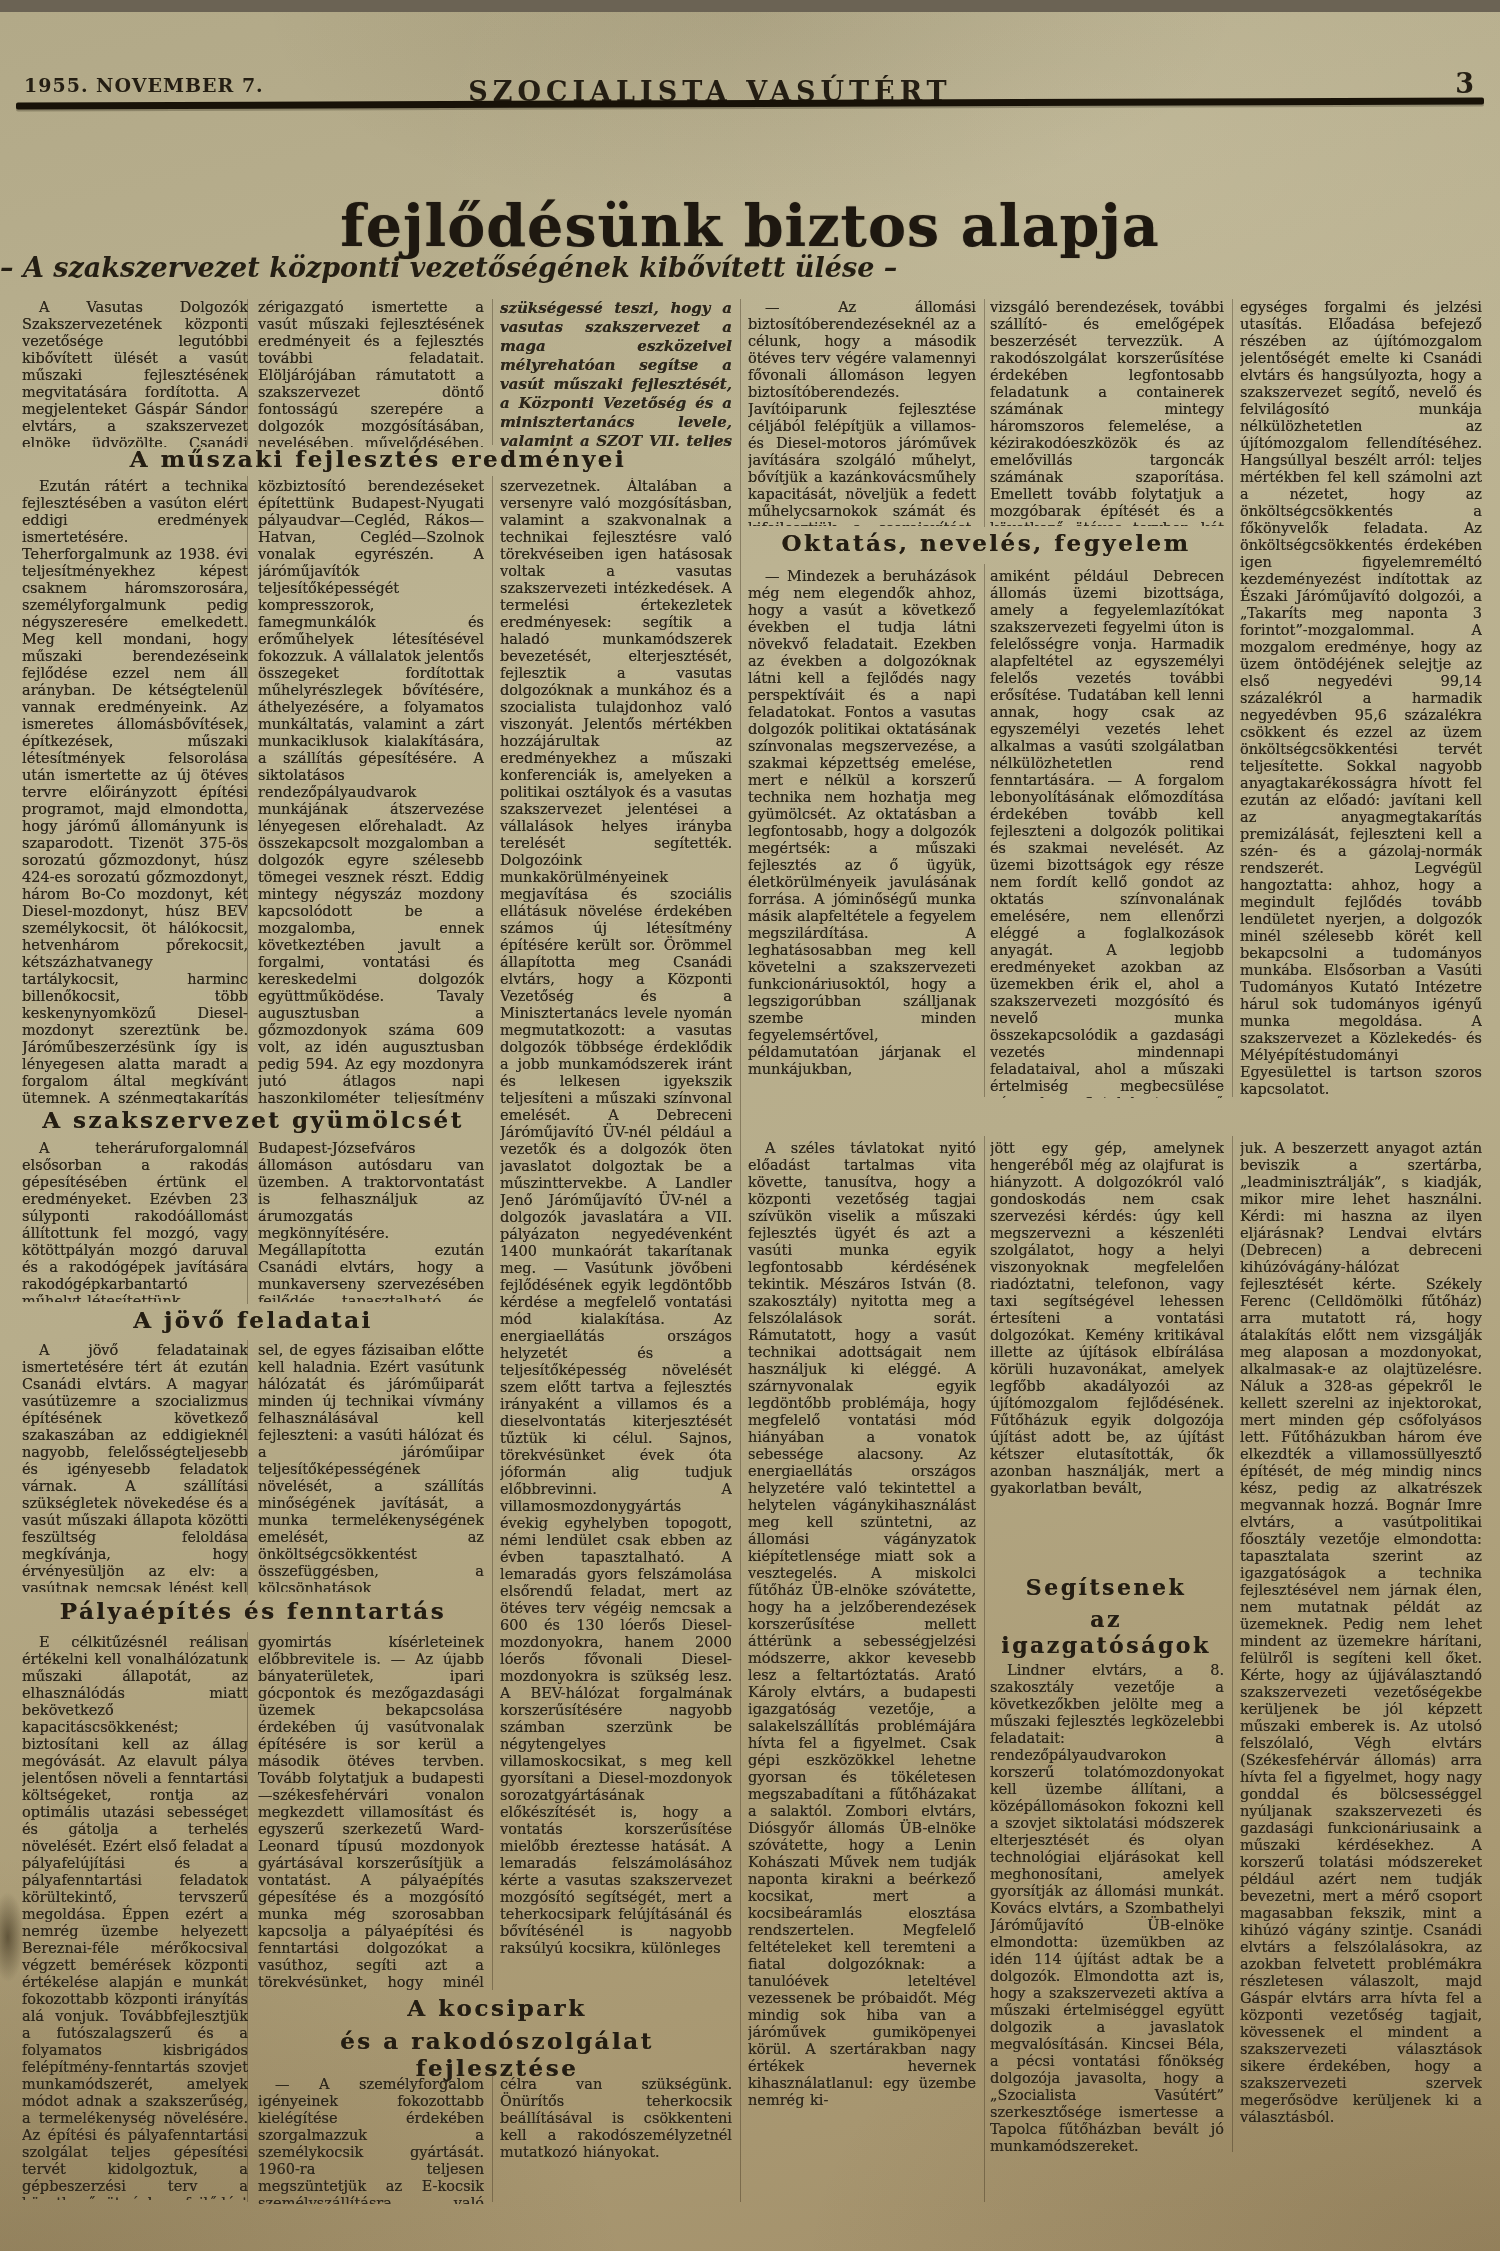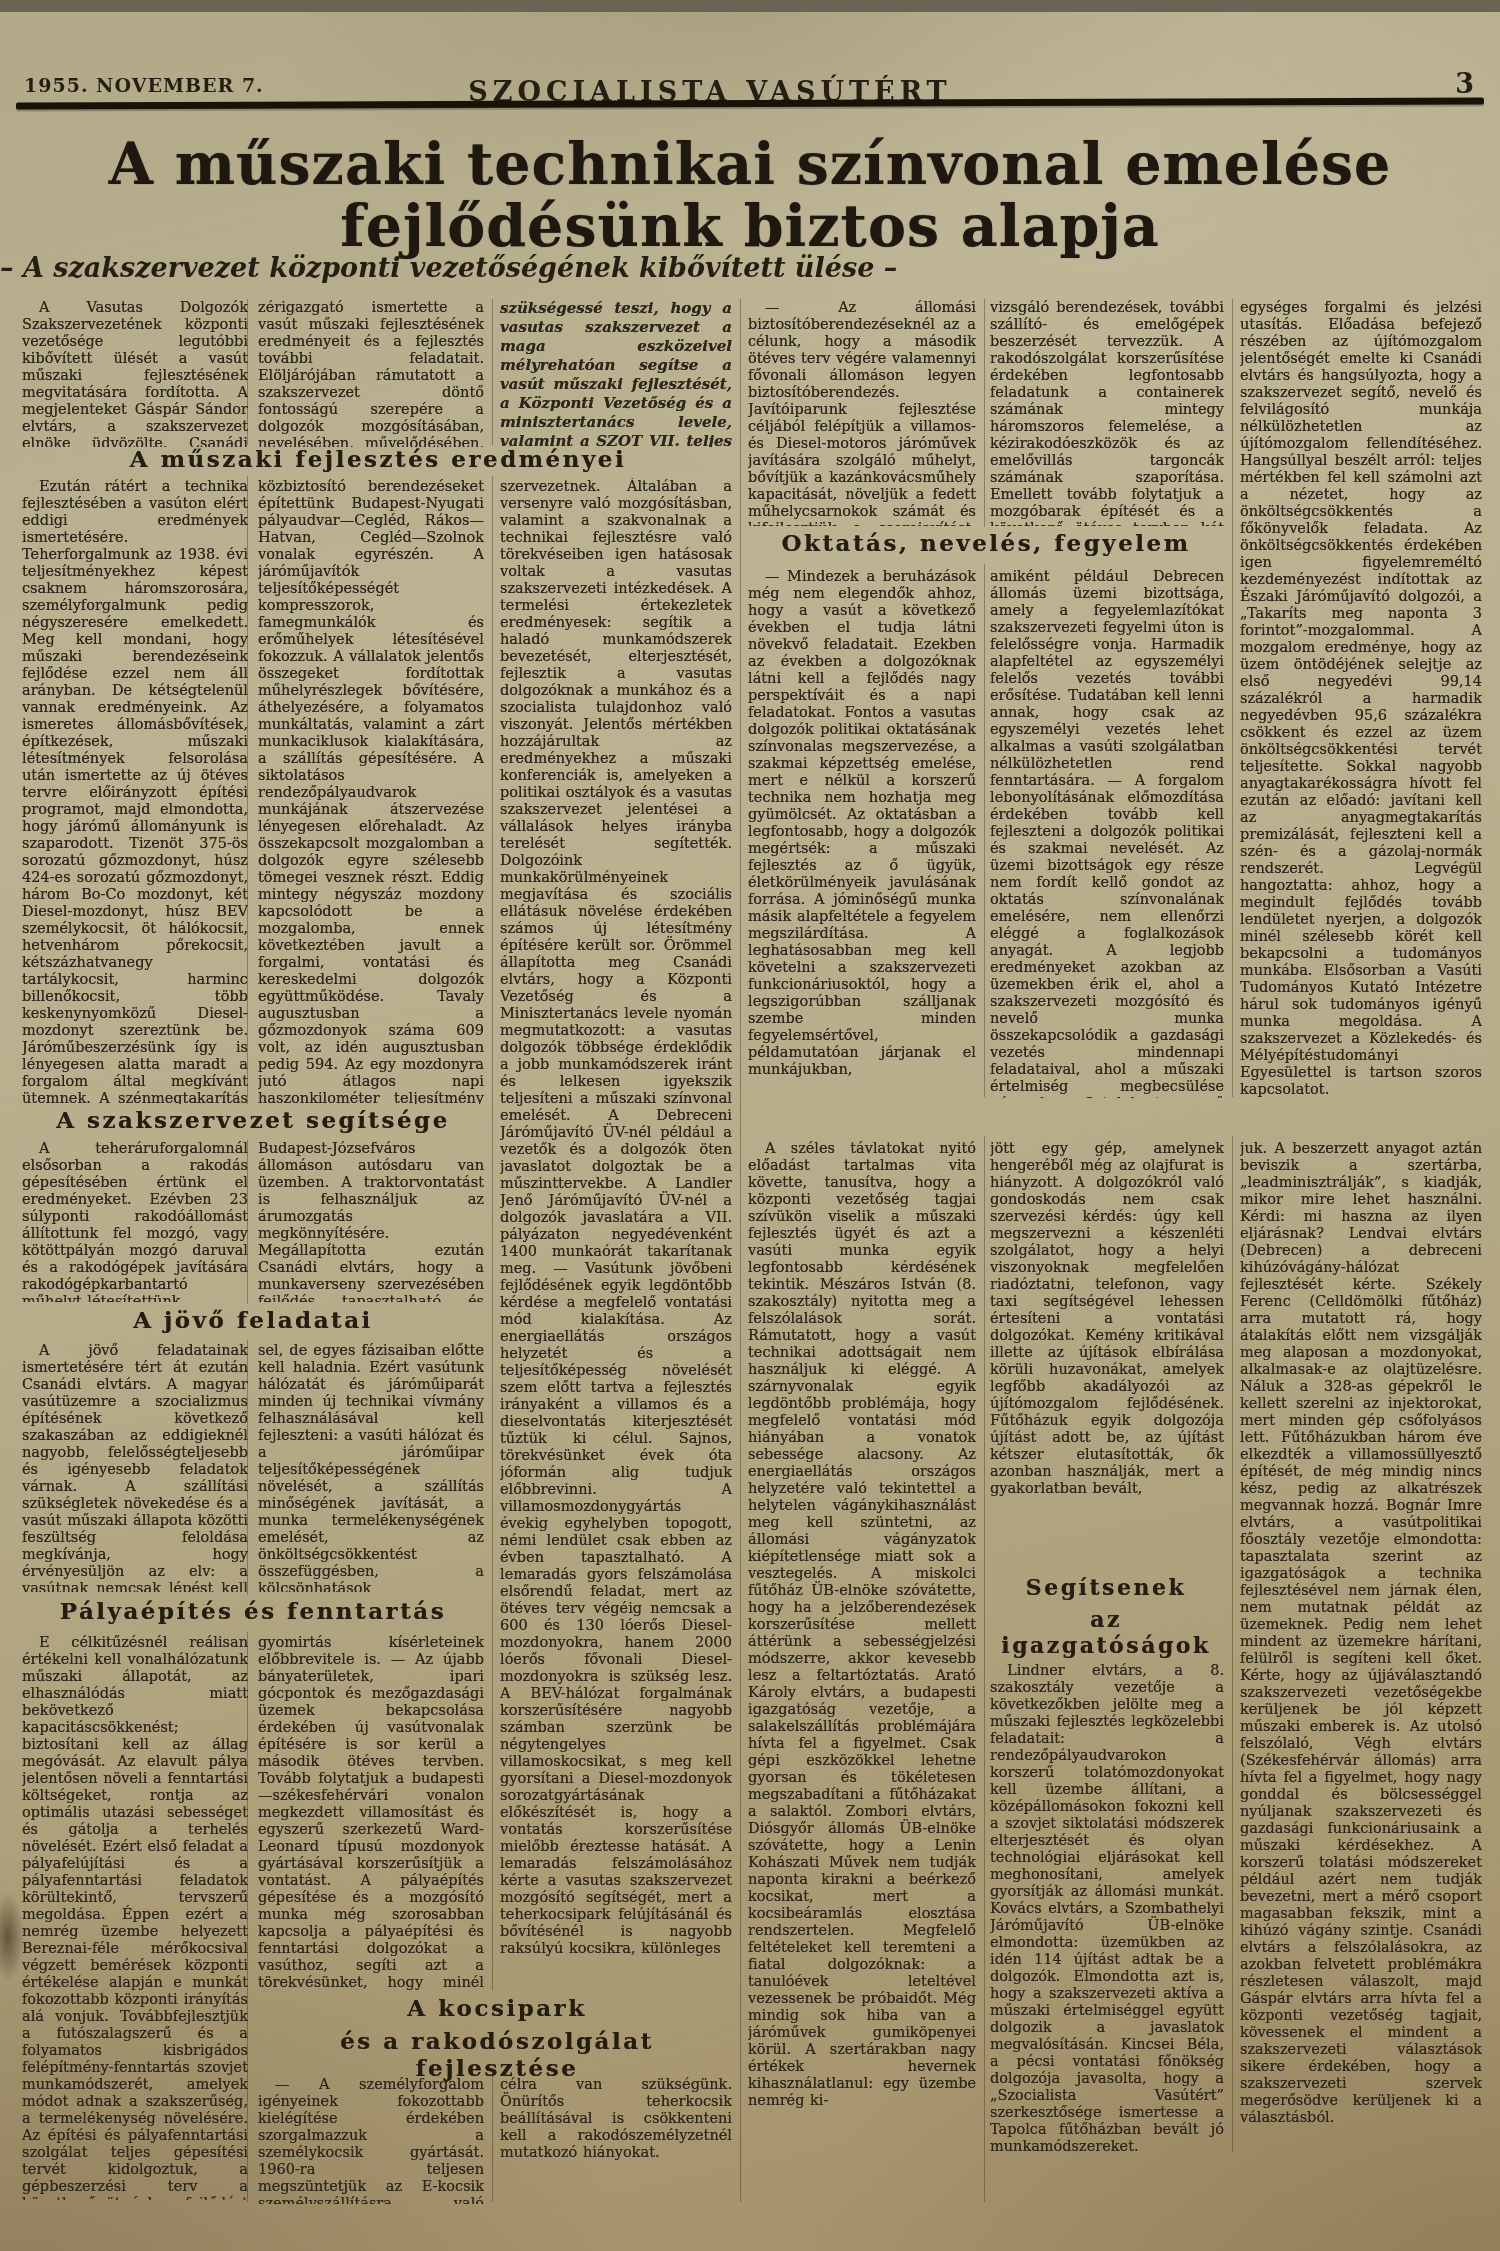--- a/index.html
+++ b/index.html
@@ -37,26 +37,25 @@
 </head>
 <body>
 
 <div class="page">
 
   <div class="mast-date">1955. NOVEMBER 7.</div>
   <div class="mast-title">SZOCIALISTA VASÚTÉRT</div>
   <div class="mast-page">3</div>
   <div class="rule"></div>
 
-  <div class="hl hl1">A műszaki technikai színvonal emelése</div>
   <div class="hl hl2">fejlődésünk biztos alapja</div>
   <div class="sub">– A szakszervezet központi vezetőségének kibővített ülése –</div>
 
   <div class="shead" style="left:22px;top:433px;width:712px;">A műszaki fejlesztés eredményei</div>
-  <div class="shead" style="left:22px;top:1094px;width:462px;">A szakszervezet segítsége</div>
+  <div class="shead" style="left:22px;top:1094px;width:462px;">A szakszervezet gyümölcsét</div>
   <div class="shead" style="left:22px;top:1294px;width:462px;">A jövő feladatai</div>
   <div class="shead" style="left:22px;top:1585px;width:462px;">Pályaépítés és fenntartás</div>
   <div class="shead" style="left:258px;top:1982px;width:478px;">
     <span>A kocsipark</span>
     <span class="l2">és a rakodószolgálat fejlesztése</span>
   </div>
   <div class="shead" style="left:748px;top:517px;width:476px;">Oktatás, nevelés, fegyelem</div>
   <div class="shead" style="left:988px;top:1562px;width:236px;font-size:22px;">
     <span>Segítsenek</span>
     <span class="l2">az igazgatóságok</span>

